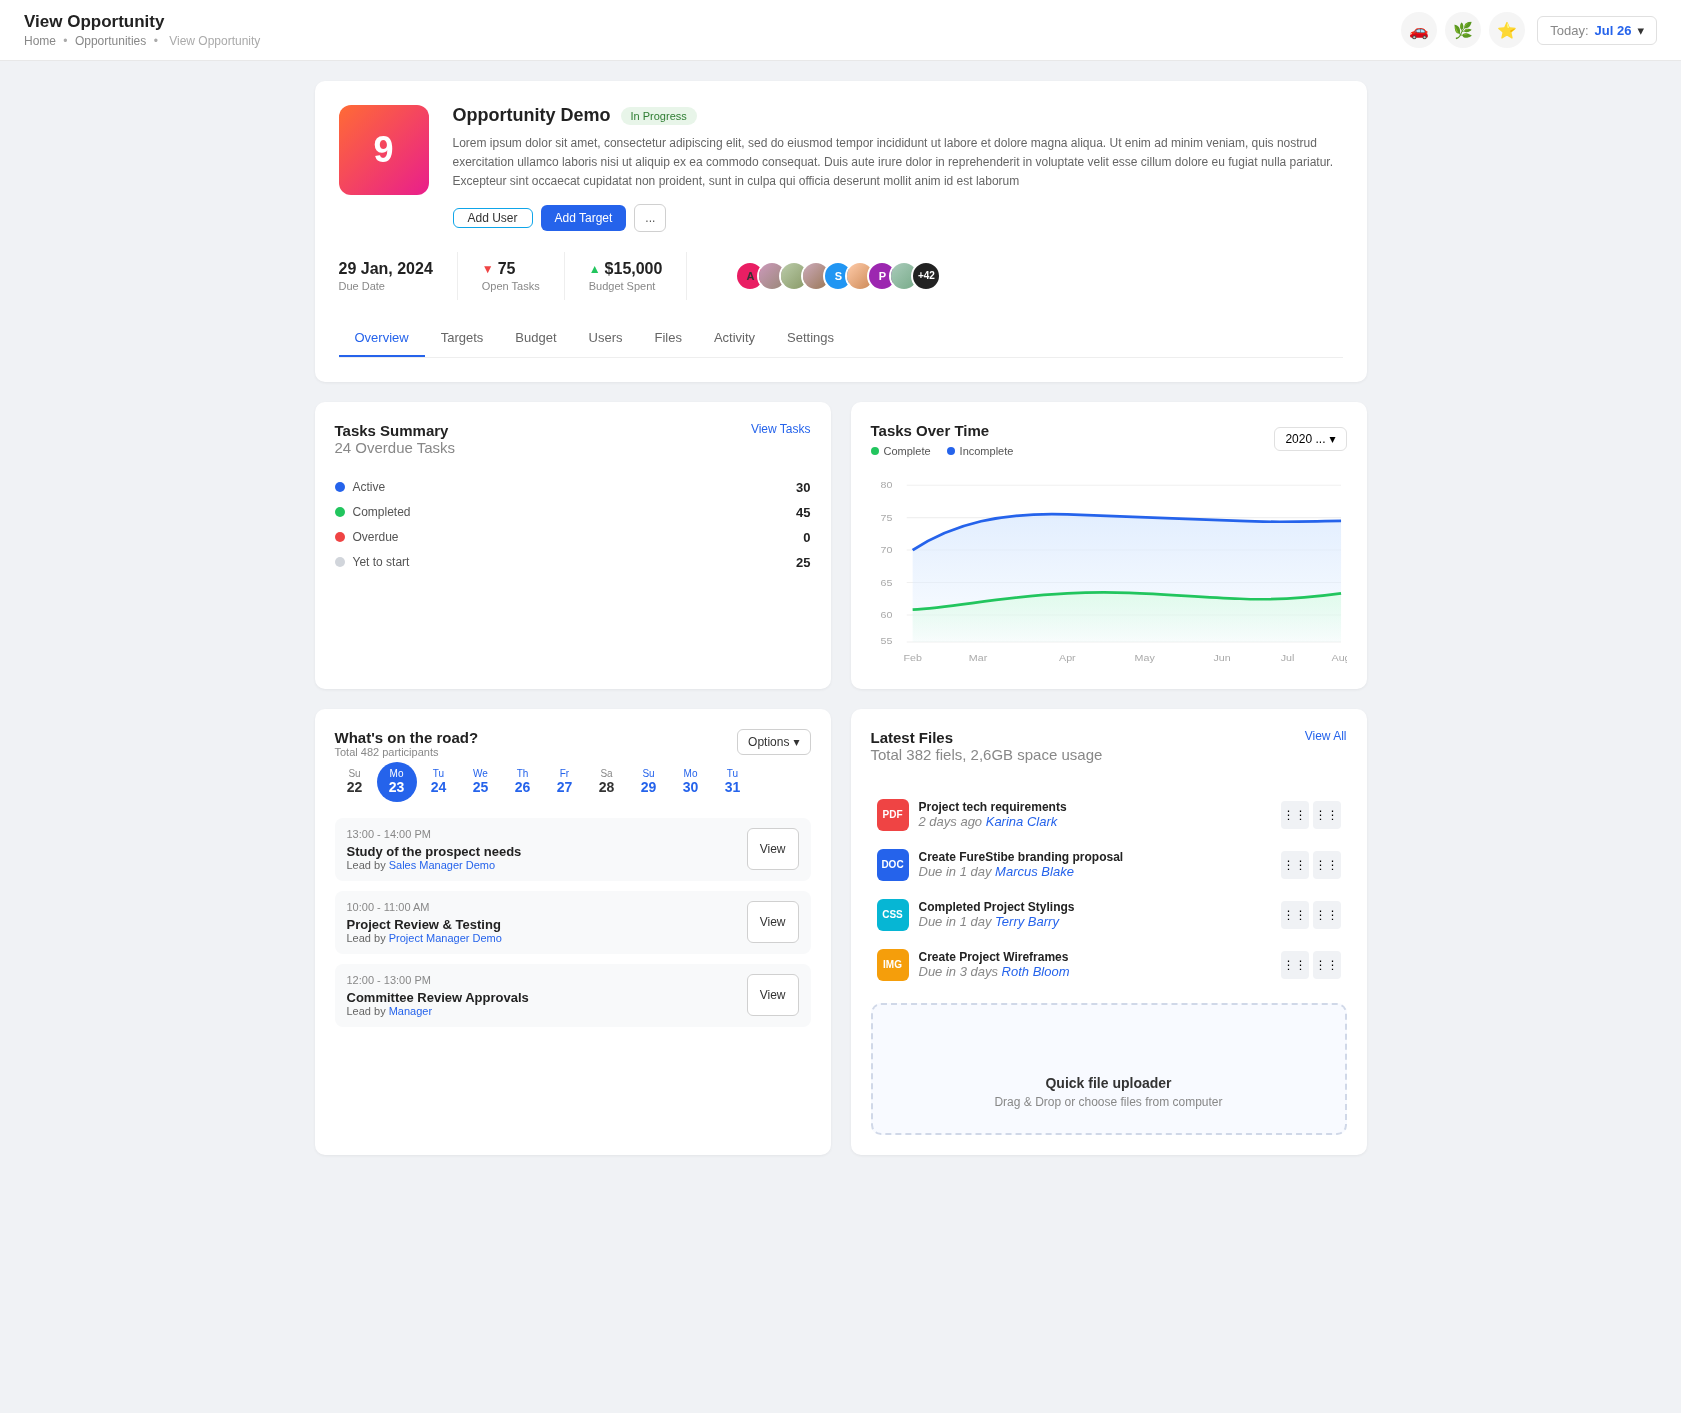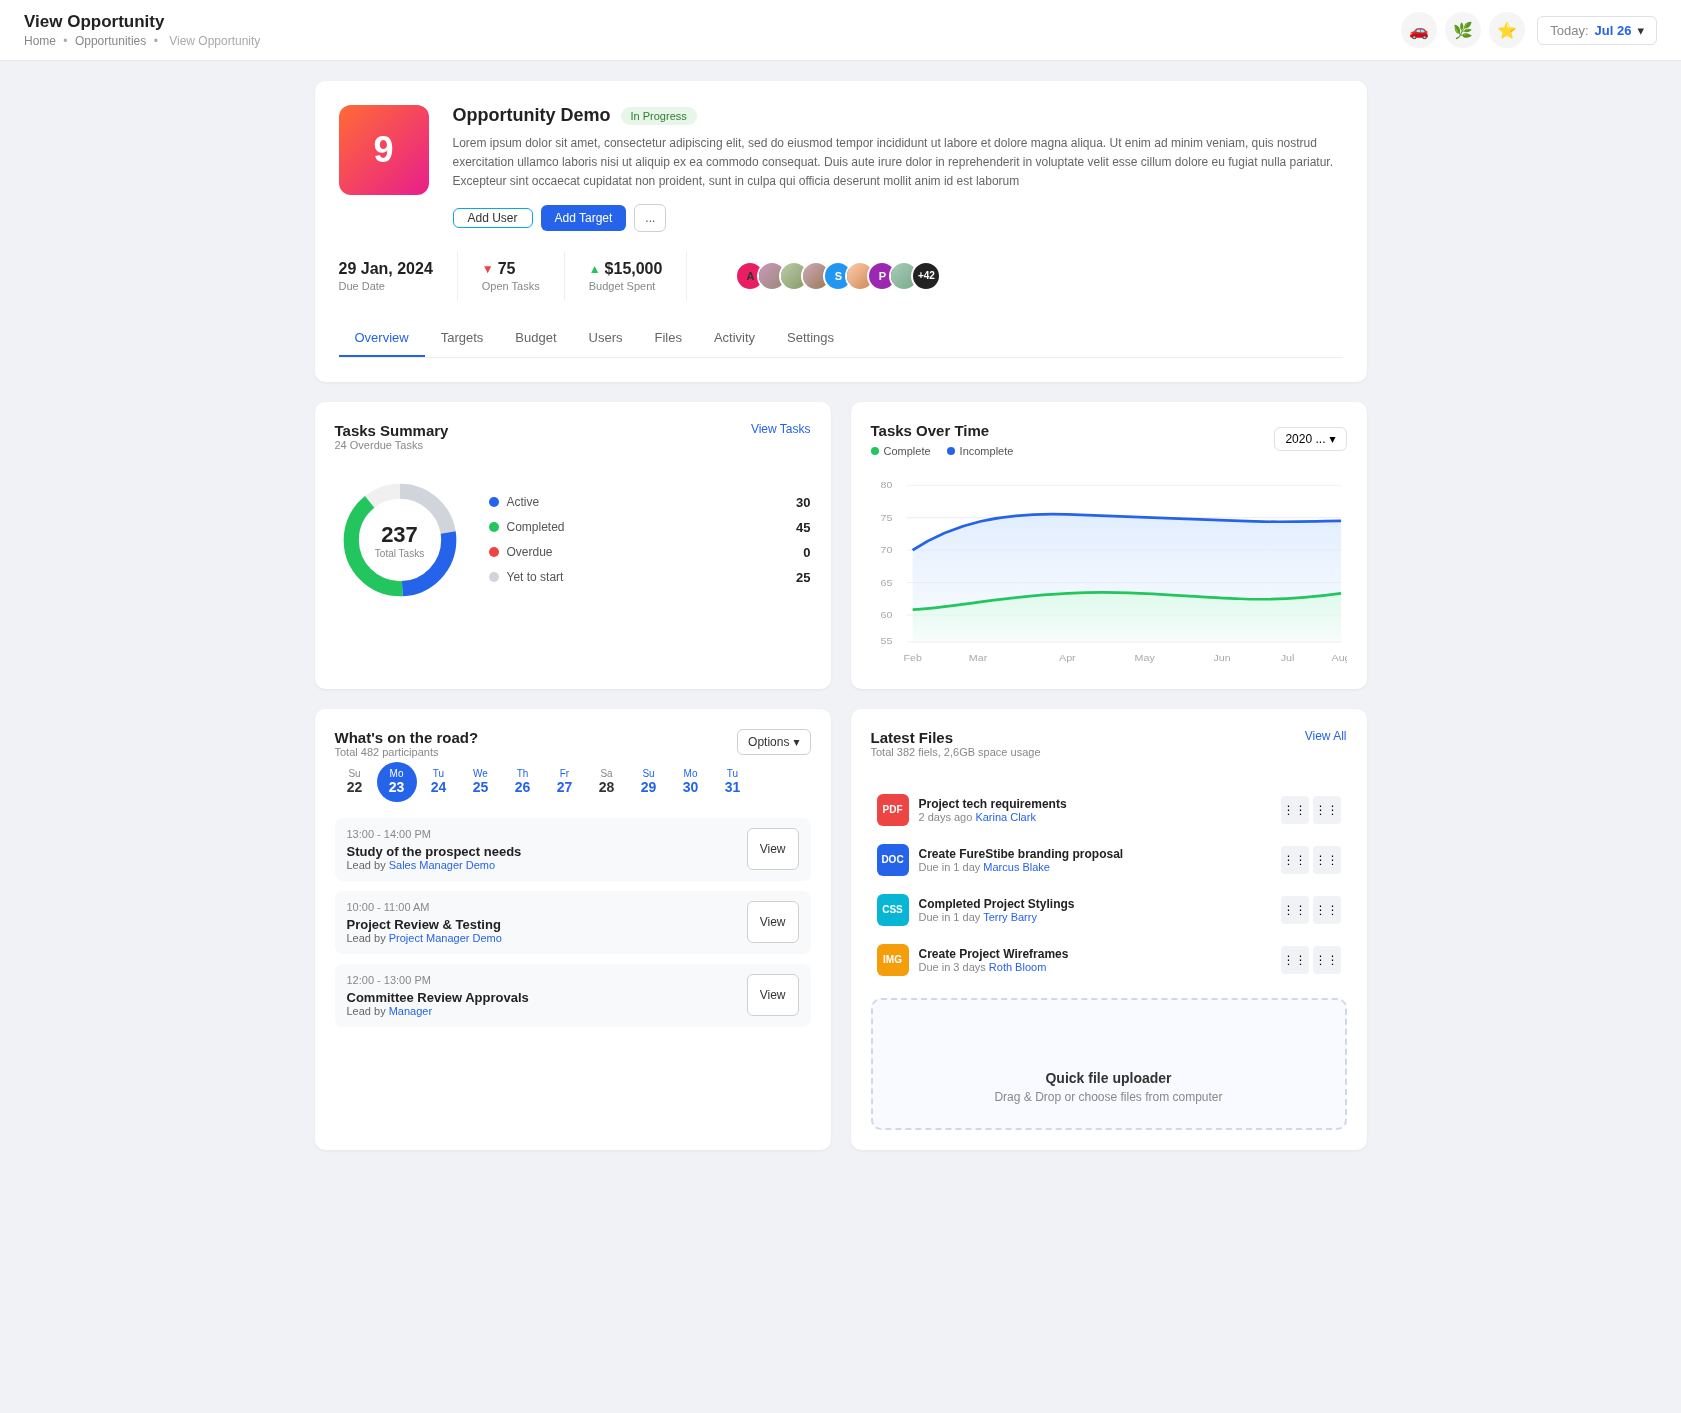--- a/index.html
+++ b/index.html
@@ -45,21 +45,21 @@
 
     .tabs { display: flex; gap: 0; border-bottom: 1px solid #eee; margin-top: 20px; }
     .tab { padding: 10px 16px; font-size: 13px; cursor: pointer; color: #666; border-bottom: 2px solid transparent; text-decoration: none; }
     .tab.active { color: #2563eb; border-bottom: 2px solid #2563eb; font-weight: 500; }
 
     .two-col { display: grid; grid-template-columns: 1fr 1fr; gap: 20px; margin-bottom: 20px; }
     .widget { background: #fff; border-radius: 10px; padding: 20px; box-shadow: 0 1px 3px rgba(0,0,0,0.06); }
 
     .widget-header { display: flex; justify-content: space-between; align-items: flex-start; margin-bottom: 4px; }
     .widget-title { font-size: 15px; font-weight: 600; color: #222; }
-    .widget-subtitle { font-size: 11px; color: #888; margin-bottom: 16px; }
+    .widget-subtitle { font-size: 15px; color: #888; margin-bottom: 16px; }
     .view-link { color: #2563eb; font-size: 12px; cursor: pointer; background: none; border: none; }
 
     .donut-section { display: flex; align-items: center; gap: 24px; margin-top: 8px; }
     .donut-container { position: relative; width: 130px; height: 130px; flex-shrink: 0; }
     .donut-center { position: absolute; top: 50%; left: 50%; transform: translate(-50%, -50%); text-align: center; }
     .donut-number { font-size: 22px; font-weight: 700; color: #222; }
     .donut-label { font-size: 10px; color: #888; }
     svg.donut { width: 130px; height: 130px; transform: rotate(-90deg); }
 
     .legend { display: flex; flex-direction: column; gap: 10px; flex: 1; }
@@ -96,21 +96,21 @@
     .event-lead a { color: #2563eb; text-decoration: none; }
     .view-btn { border: 1px solid #d0d0d0; background: #fff; border-radius: 6px; padding: 13px 12px; font-size: 12px; cursor: pointer; color: #333; }
     .options-btn { display: flex; align-items: center; gap: 4px; border: 1px solid #d0d0d0; background: #fff; border-radius: 6px; padding: 5px 10px; font-size: 12px; cursor: pointer; color: #333; }
 
     
     .files-list { display: flex; flex-direction: column; gap: 2px; margin-top: 12px; }
     .file-item { display: flex; align-items: center; gap: 10px; padding: 8px 6px; border-radius: 6px; }
     .file-icon { width: 32px; height: 32px; border-radius: 6px; display: flex; align-items: center; justify-content: center; font-size: 10px; font-weight: 700; color: #fff; flex-shrink: 0; }
     .file-info { flex: 1; }
     .file-name { font-size: 12px; font-weight: 600; color: #222; }
-    .file-meta { font-size: 11px; color: #888; }
+    .file-meta { font-size: 13px; color: #888; font-style: italic; }
     .file-meta a { color: #2563eb; text-decoration: none; }
     .file-actions { display: flex; gap: 4px; }
     .file-action-btn { width: 28px; height: 28px; border-radius: 4px; background: #f0f2f5; border: none; cursor: pointer; display: flex; align-items: center; justify-content: center; font-size: 12px; }
 
     .upload-area { border: 2px dashed #d0d8e8; border-radius: 10px; padding: 24px; text-align: center; margin-top: 14px; background: #f8faff; cursor: pointer; }
     .upload-title { font-size: 14px; font-weight: 600; color: #333; margin-bottom: 4px; margin-top: 46px; }
     .upload-subtitle { font-size: 12px; color: #888; }
 
     .participants-label { font-size: 11px; color: #888; }
     .roadmap-header { display: flex; justify-content: space-between; align-items: flex-start; margin-bottom: 4px; }
@@ -223,36 +223,20 @@
 
     <div class="widget">
       <div class="widget-header">
         <div>
           <div class="widget-title">Tasks Summary</div>
           <div class="widget-subtitle">24 Overdue Tasks</div>
         </div>
         <button class="view-link">View Tasks</button>
       </div>
       <div class="donut-section">
-        <div class="donut-container">
-          <svg class="donut" viewBox="0 0 120 120">
-
-            <circle cx="60" cy="60" r="45" fill="none" stroke="#f0f0f0" stroke-width="14"></circle>
-
-            <circle cx="60" cy="60" r="45" fill="none" stroke="#d1d5db" stroke-width="14" stroke-dasharray="63.6 219.8" stroke-dashoffset="0"></circle>
-
-            <circle cx="60" cy="60" r="45" fill="none" stroke="#2563eb" stroke-width="14" stroke-dasharray="75.4 207.5" stroke-dashoffset="-63.6"></circle>
-
-            <circle cx="60" cy="60" r="45" fill="none" stroke="#22c55e" stroke-width="14" stroke-dasharray="113.1 169.6" stroke-dashoffset="-139"></circle>
-          </svg>
-          <div class="donut-center">
-            <div class="donut-number">237</div>
-            <div class="donut-label">Total Tasks</div>
-          </div>
-        </div>
         <div class="legend">
           <div class="legend-item">
             <div class="legend-left">
               <div class="legend-dot" style="background:#2563eb;"></div>
               <span>Active</span>
             </div>
             <span class="legend-val">30</span>
           </div>
           <div class="legend-item">
             <div class="legend-left">

